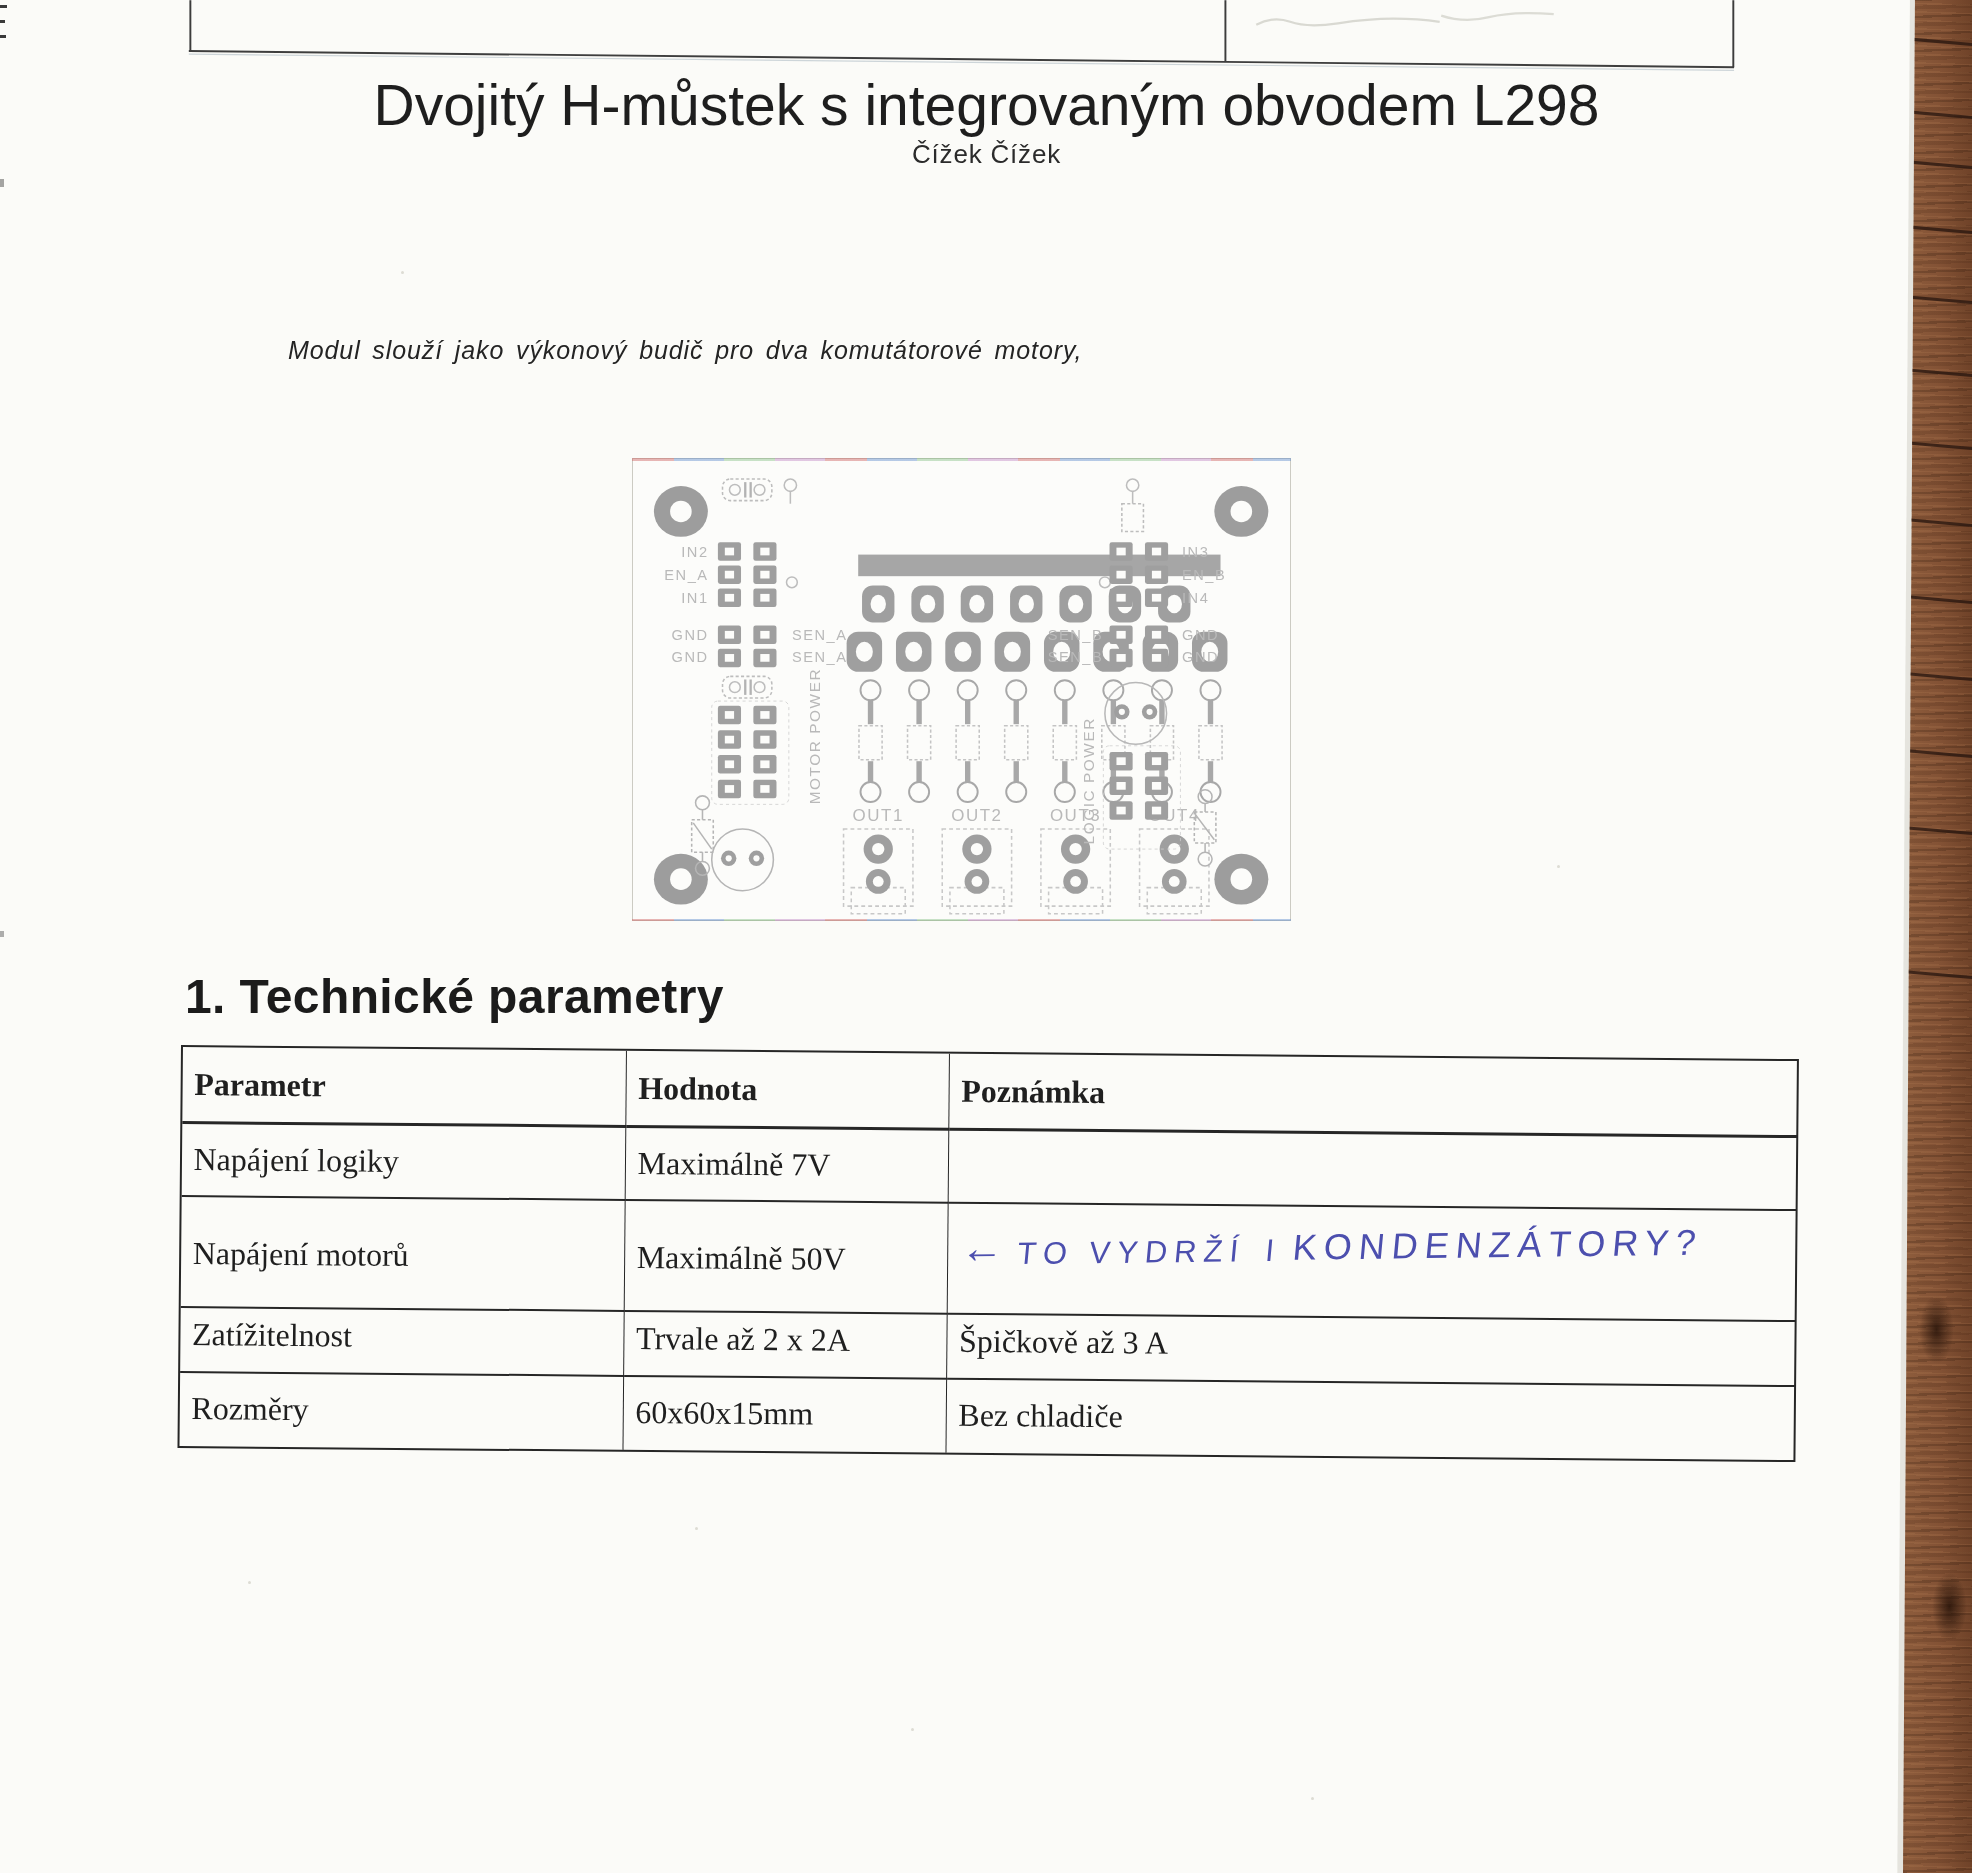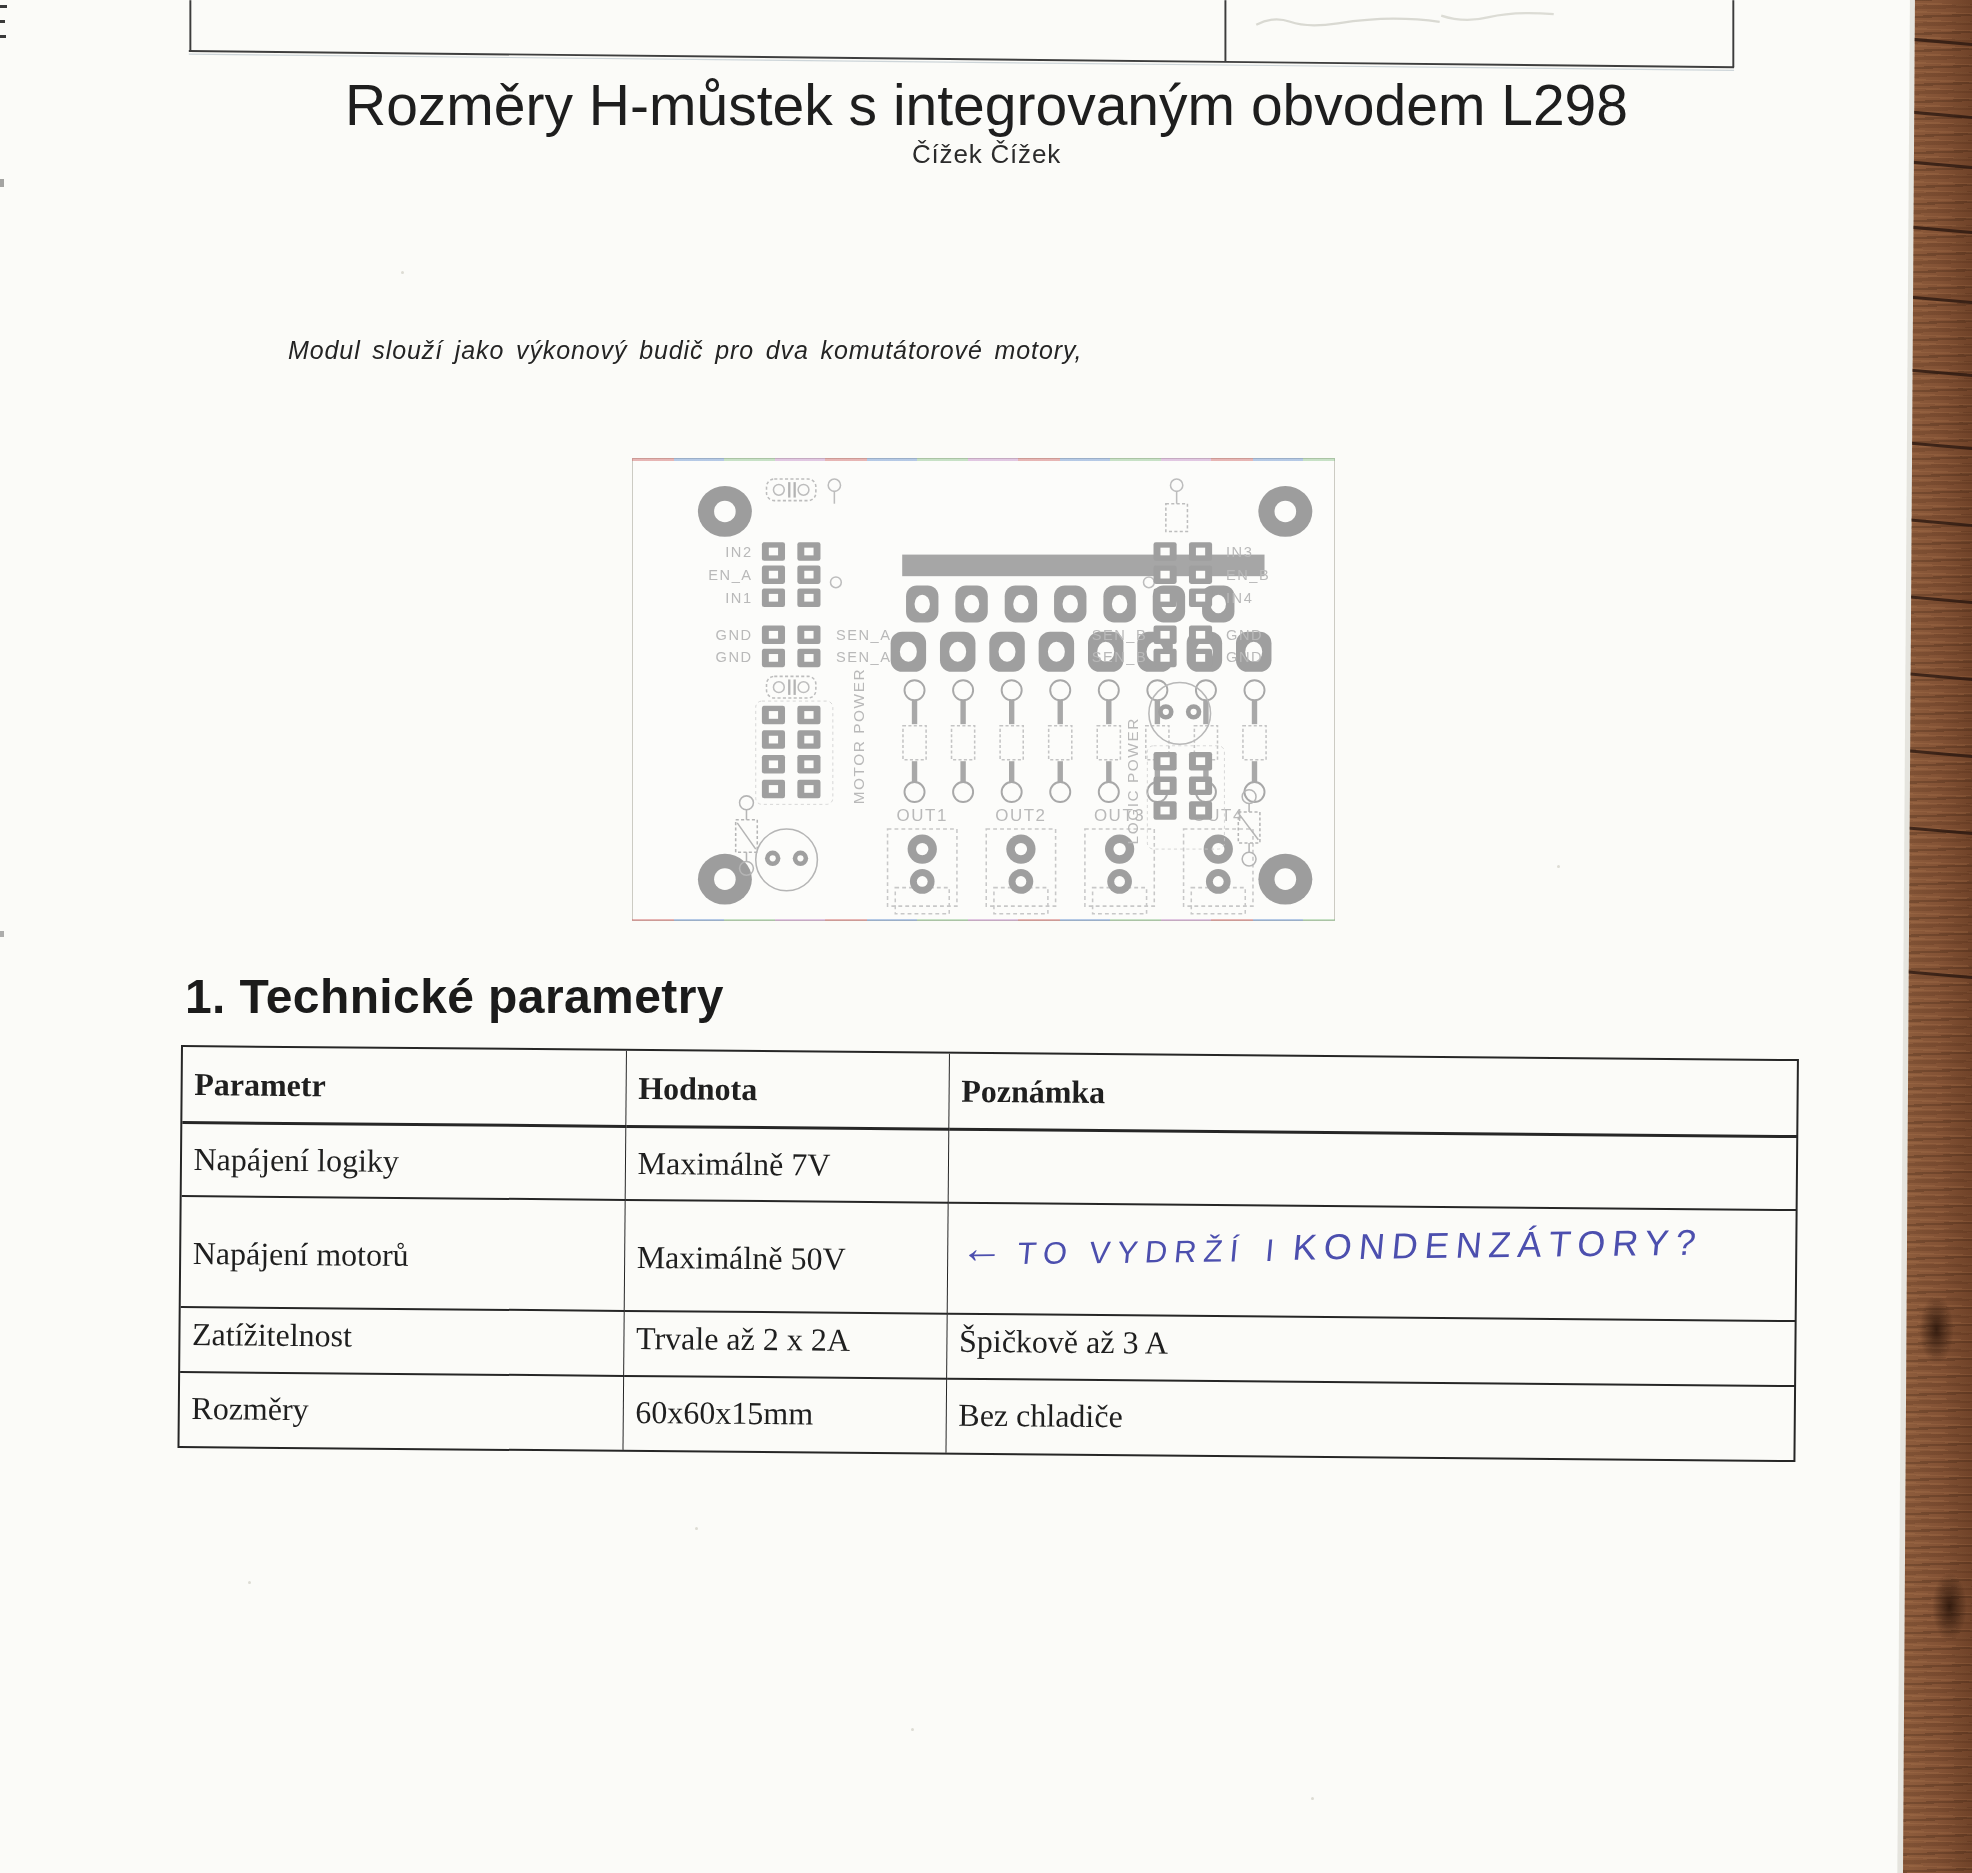--- a/index.html
+++ b/index.html
@@ -27,21 +27,21 @@
   }
   .doc-intro{
     left:288px;top:331px;width:1356px;
     font-size:25px;font-style:italic;color:#242424;
     line-height:39px;letter-spacing:0.9px;word-spacing:3.9px;
   }
 
   
   .pcb-figure{
     left:632px;top:458px;width:657px;height:461px;
-    background:#fcfcfa;border:0.8px solid #cccbc3;padding-left:44px;
+    background:#fcfcfa;border:0.8px solid #cccbc3;
   }
   .pcb-figure::before,.pcb-figure::after{
     content:"";position:absolute;left:-0.8px;right:-0.8px;height:2.3px;
     background:repeating-linear-gradient(90deg,
       rgba(205,95,95,.45) 0 42px, rgba(95,140,205,.45) 42px 92px,
       rgba(120,185,120,.4) 92px 143px, rgba(185,120,190,.4) 143px 193px);
   }
   .pcb-figure::before{top:-0.8px;}
   .pcb-figure::after{bottom:-0.8px;}
   .pcb-svg text{fill:#b9b9b9;font-family:"Liberation Sans",sans-serif;letter-spacing:2px;}
@@ -125,21 +125,21 @@
 <div class="edge-mark" style="top:179px;width:3.9px;height:7.7px;opacity:.45;"></div>
 <div class="edge-mark" style="top:931px;width:3.9px;height:6.2px;opacity:.4;"></div>
 
 <div class="speck" style="left:401px;top:271px;"></div>
 <div class="speck" style="left:1557px;top:865px;"></div>
 <div class="speck" style="left:248px;top:1581px;"></div>
 <div class="speck" style="left:911px;top:1728px;"></div>
 <div class="speck" style="left:1311px;top:1797px;"></div>
 <div class="speck" style="left:695px;top:1527px;"></div>
 
-<div class="abs doc-title">Rozměry H-můstek s integrovaným obvodem L298</div>
+<div class="abs doc-title">Dvojitý H-můstek s integrovaným obvodem L298</div>
 <div class="abs doc-author">Čížek Čížek</div>
 
 <div class="abs doc-intro">
   <div>Modul slouží jako výkonový budič pro dva komutátorové motory,</div>
 </div>
 
 <div class="abs pcb-figure">
   <svg class="pcb-svg" width="657" height="461" viewBox="0 0 852 598">
 
     <g>

